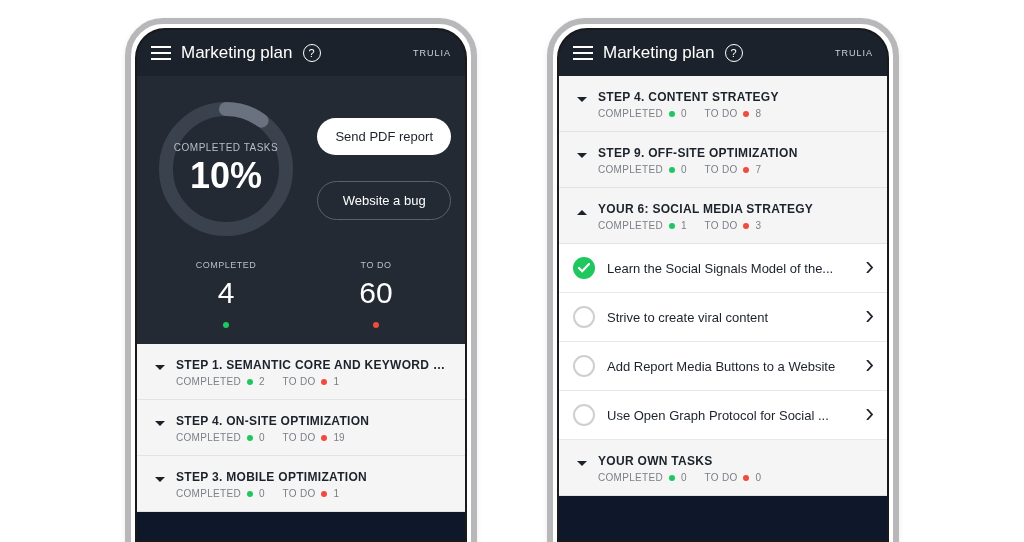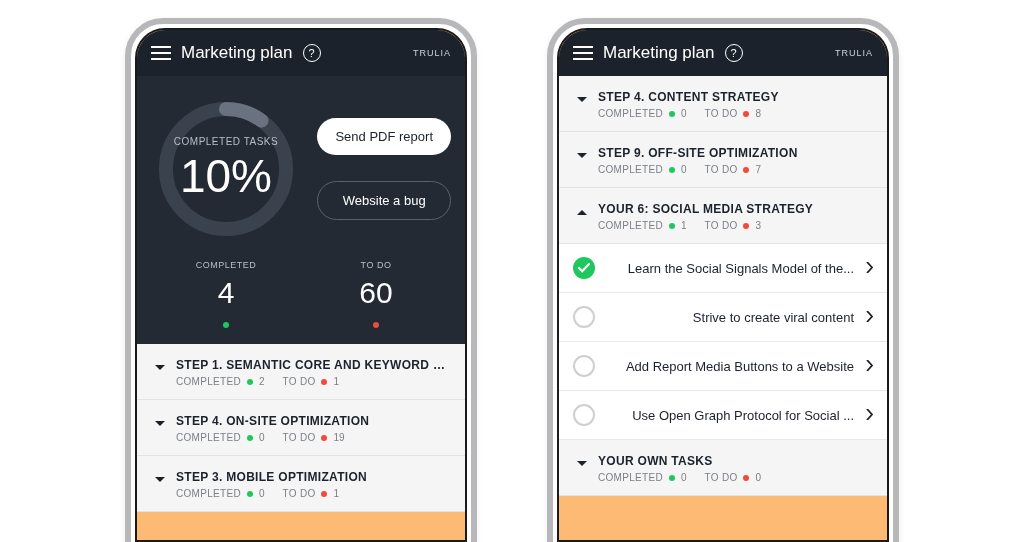--- a/index.html
+++ b/index.html
@@ -22,21 +22,21 @@
     position: relative;
     overflow: hidden;
     box-shadow: 0 2px 6px rgba(0,0,0,0.08);
   }
   .phone-inner {
     position: absolute;
     top: 4px; left: 4px; right: 4px; bottom: 0;
     border: 2px solid #1a1a1a;
     border-radius: 30px 30px 0 0;
     overflow: hidden;
-    background: #fdba74;
+    background: #0f172a;
   }
   
   .app-header {
     height: 46px;
     background: #1c222b;
     color: #fff;
     display: flex;
     align-items: center;
     padding: 0 14px;
     gap: 10px;
@@ -68,21 +68,21 @@
     position: relative;
     width: 150px; height: 150px;
     flex: 0 0 auto;
   }
   .progress-wrap svg { position: absolute; top:0; left:0; transform: rotate(-90deg); }
   .progress-center {
     position: absolute; top:0; left:0; right:0; bottom:0;
     display: flex; flex-direction: column; align-items: center; justify-content: center;
   }
   .progress-label { font-size: 10px; letter-spacing: 0.5px; color: #b9bfc7; margin-bottom: 2px;}
-  .progress-value { font-size: 46px; font-weight: 400; }
+  .progress-value { font-size: 36px; font-weight: 700; }
   .dash-buttons { margin-left: auto; display: flex; flex-direction: column; gap: 26px; }
   .btn {
     border-radius: 22px;
     padding: 11px 18px;
     font-size: 13px;
     text-align: center;
     min-width: 130px;
     cursor: pointer;
   }
   .btn-white { background: #fff; color: #1c222b; }
@@ -120,21 +120,20 @@
   }
   .step-meta .lbl { letter-spacing: 0.3px;}
   
   .task-row {
     display: flex; align-items: center;
     padding: 13px 14px;
     border-bottom: 1px solid #e8e8e8;
     background: #fff;
     gap: 12px;
     cursor: pointer;
-    text-align: right;
   }
   .task-check {
     width: 22px; height: 22px; border-radius: 50%;
     flex: 0 0 auto;
     display: flex; align-items: center; justify-content: center;
   }
   .task-check.unchecked { border: 2px solid #cfcfcf; }
   .task-check.checked { background: #1ec85e; }
   .task-check.checked svg { display:block; }
   .task-title {

